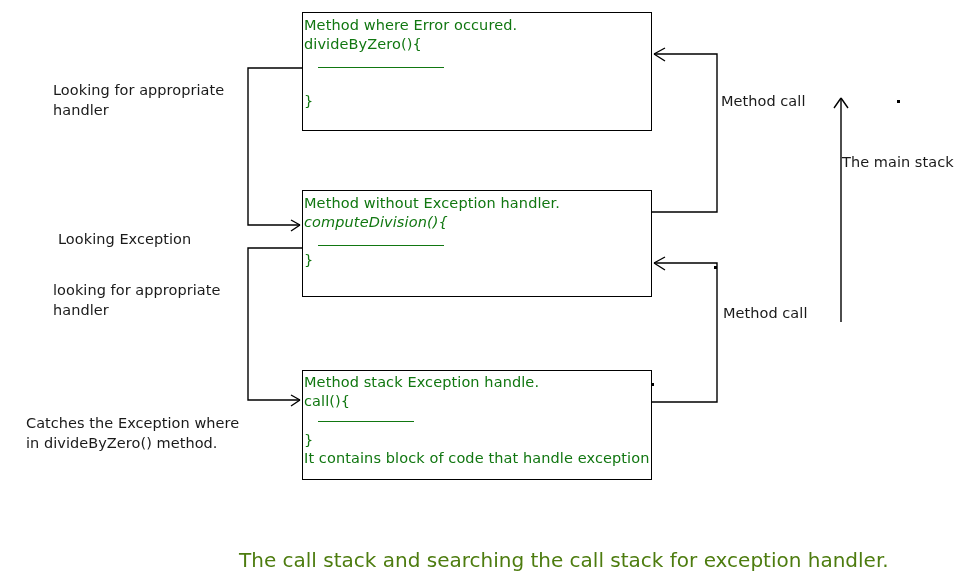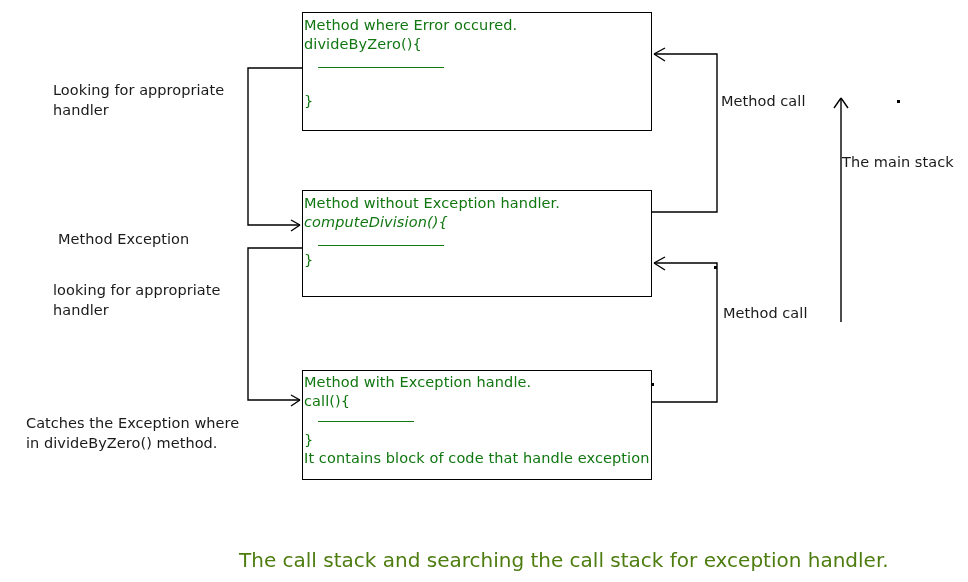--- a/index.html
+++ b/index.html
@@ -99,32 +99,32 @@
   </div>
 
   <div class="method-box" id="box2">
     <div class="code-text" style="left:1px; top:3px;">Method without Exception handler.</div>
     <div class="code-text" style="left:1px; top:22px;font-style:italic;">computeDivision(){</div>
     <div class="code-rule" style="left:15px; top:54px; width:126px;"></div>
     <div class="code-text" style="left:1px; top:60px;">}</div>
   </div>
 
   <div class="method-box" id="box3">
-    <div class="code-text" style="left:1px; top:2px;">Method with Exception handle.</div>
+    <div class="code-text" style="left:1px; top:2px;">Method stack Exception handle.</div>
     <div class="code-text" style="left:1px; top:21px;">call(){</div>
     <div class="code-rule" style="left:15px; top:50px; width:96px;"></div>
     <div class="code-text" style="left:1px; top:60px;">}</div>
     <div class="code-text" style="left:1px; top:78px;">It contains block of code that handle exception.</div>
   </div>
 
 
   <div class="note" style="left:53px; top:80px;">Looking for appropriate
 handler</div>
 
-  <div class="note" style="left:58px; top:229px;">Method Exception</div>
+  <div class="note" style="left:58px; top:229px;">Looking Exception</div>
 
   <div class="note" style="left:53px; top:280px;">looking for appropriate
 handler</div>
 
   <div class="note" style="left:26px; top:413px;">Catches the Exception where
 in divideByZero() method.</div>
 
   <div class="note" style="left:721px; top:91px;">Method call</div>
 
   <div class="note" style="left:723px; top:303px;">Method call</div>

